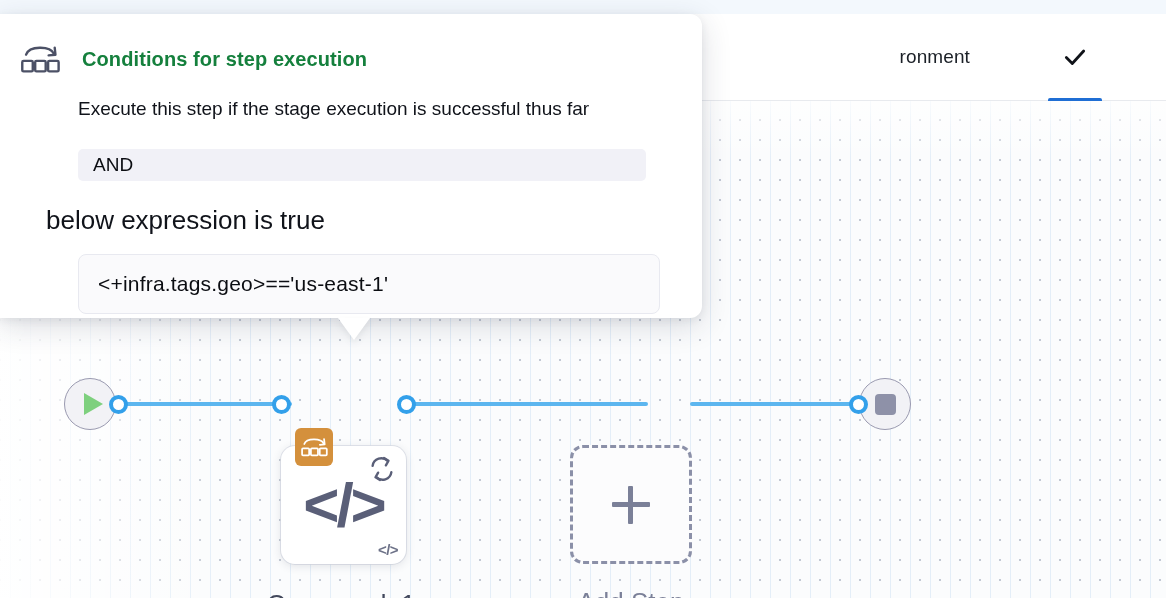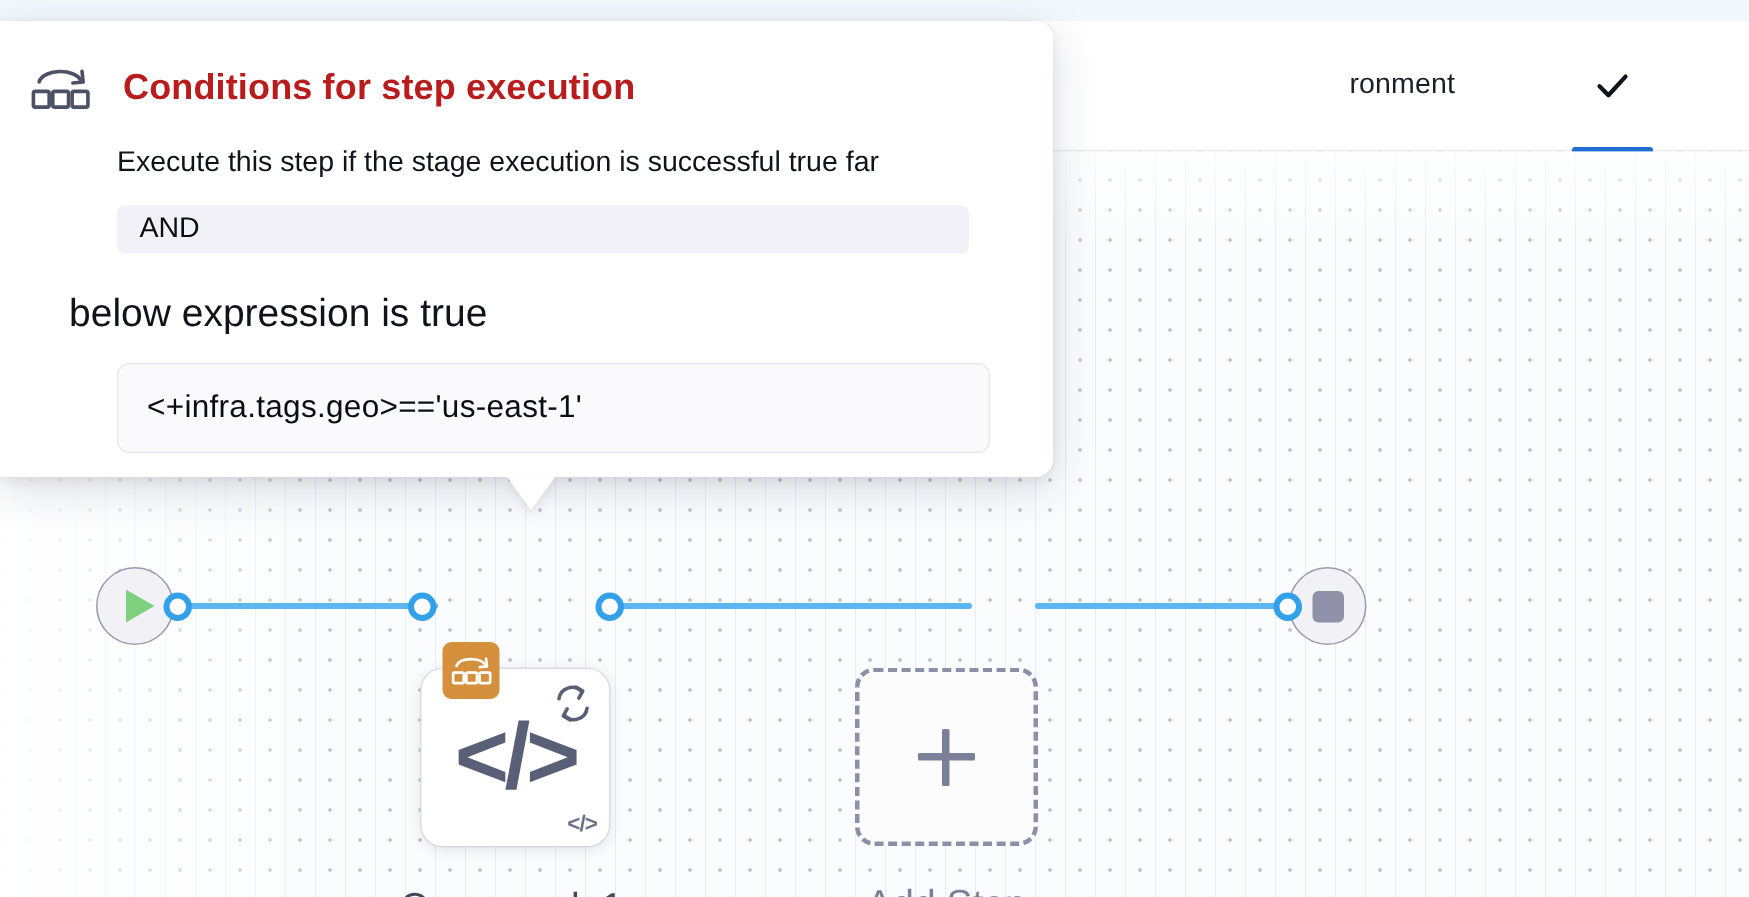--- a/index.html
+++ b/index.html
@@ -283,33 +283,33 @@
     align-items: center;
     gap: 20px;
     margin-bottom: 18px;
   }
   .pop-icon {
     width: 44px; height: 38px;
     flex: 0 0 auto;
     color: #4c5166;
   }
   .pop-title {
-    font-size: 24px;
+    font-size: 20px;
     font-weight: 700;
-    color: #b91c1c;
+    color: #15803d;
     letter-spacing: .1px;
   }
   .pop-line {
     margin-left: 60px;
     font-size: 19px;
     color: #10131a;
     line-height: 1.4;
   }
   .and-field {
-    margin: 14px 0 0 60px;
+    margin: 26px 0 0 60px;
     width: 568px;
     height: 32px;
     background: #f1f1f7;
     border-radius: 5px;
     display: flex;
     align-items: center;
     padding: 0 15px;
     font-size: 19px;
     color: #0b0d12;
     cursor: pointer;
@@ -421,21 +421,21 @@
           <path d="M6 11.5 C 8.5 4.4, 25 4.4, 28 10.8"></path>
           <polyline points="28.6,6 29.2,11.6 23.8,12.1" fill="none"></polyline>
           <rect x="3" y="16.5" width="8.3" height="8.3" rx="1"></rect>
           <rect x="13.2" y="16.5" width="8.3" height="8.3" rx="1"></rect>
           <rect x="23.4" y="16.5" width="8.3" height="8.3" rx="1"></rect>
         </svg>
       </span>
       <span class="pop-title">Conditions for step execution</span>
     </div>
 
-    <div class="pop-line">Execute this step if the stage execution is successful true far</div>
+    <div class="pop-line">Execute this step if the stage execution is successful thus far</div>
 
     <div class="and-field">
       <span>AND</span>
     </div>
 
     <div class="pop-line2">below expression is true</div>
 
     <div class="expr-box">
       <span>&lt;+infra.tags.geo&gt;=='us-east-1'</span>
     </div>

